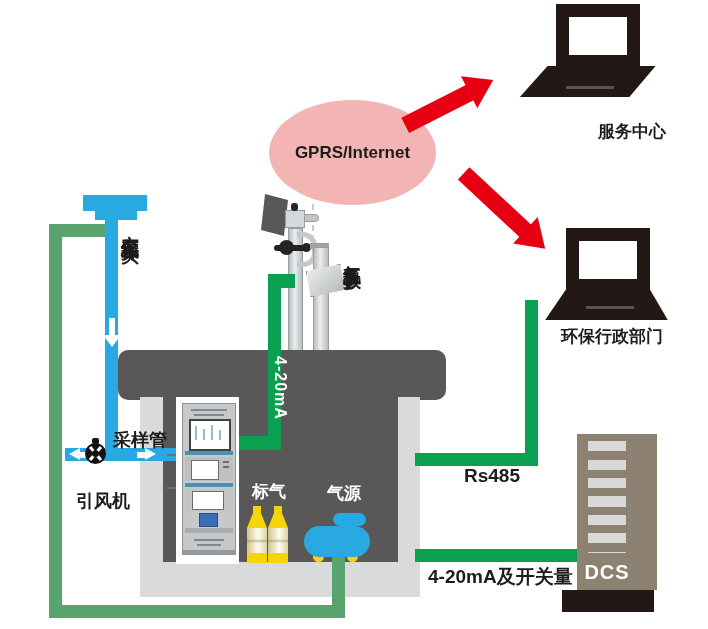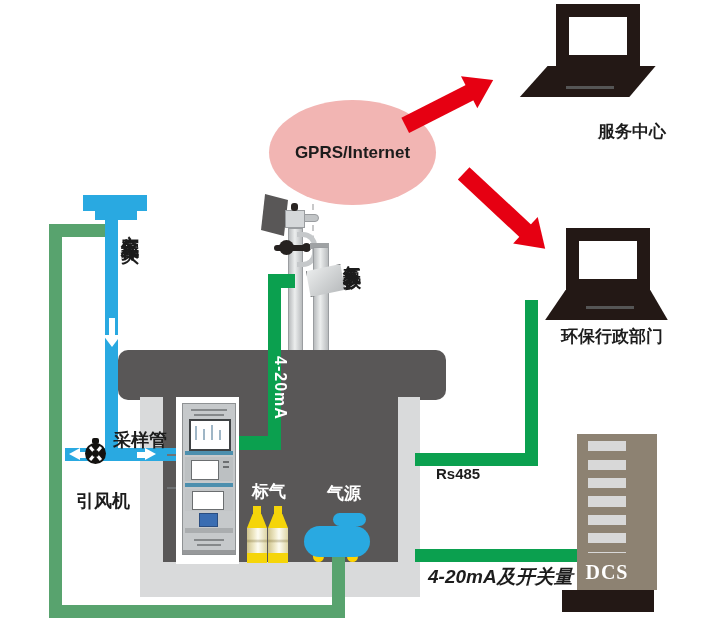--- a/index.html
+++ b/index.html
@@ -168,27 +168,27 @@
   </div>
   <div class="wlbl abs" style="left:252px;top:480px;font-size:17px;">标气</div>
 
   <div class="abs" style="left:313px;top:551px;width:11px;height:11px;background:#ffd400;border-radius:50%;"></div>
   <div class="abs" style="left:347px;top:551px;width:11px;height:11px;background:#ffd400;border-radius:50%;"></div>
   <div class="abs" style="left:333px;top:513px;width:33px;height:13px;background:var(--pipe_blue);border-radius:7px;"></div>
   <div class="abs" style="left:342px;top:523px;width:14px;height:8px;background:var(--pipe_blue);"></div>
   <div class="abs" style="left:304px;top:526px;width:66px;height:31px;background:var(--pipe_blue);border-radius:16px;"></div>
   <div class="wlbl abs" style="left:327px;top:482px;font-size:17px;">气源</div>
 
-  <div class="abs" style="left:577px;top:434px;width:80px;height:156px;background:var(--dcs_tower);font-family:Liberation Serif, serif;">
+  <div class="abs" style="left:577px;top:434px;width:80px;height:156px;background:var(--dcs_tower);">
     <div class="abs" style="left:11px;top:7px;width:38px;height:112px;
                 background:repeating-linear-gradient(180deg,#d8d8d8 0 10px,rgba(0,0,0,0) 10px 18.5px);"></div>
     <div class="wlbl abs" style="left:0;top:127px;width:60px;text-align:center;font-size:20px;letter-spacing:1px;">DCS</div>
   </div>
   <div class="abs" style="left:562px;top:590px;width:92px;height:22px;background:var(--laptop_black);"></div>
 
   <div class="lbl vtext abs" style="left:118px;top:221px;font-size:18px;">空气采样探头</div>
   <div class="lbl abs" style="left:113px;top:428px;font-size:18px;">采样管</div>
   <div class="lbl abs" style="left:76px;top:461px;font-size:18px;margin-top:28px;">引风机</div>
   <div class="lbl vtext abs" style="left:340px;top:250px;font-size:18px;">气象五参数</div>
-  <div class="lbl abs" style="left:436px;top:465px;font-size:15px;">Rs485</div>
-  <div class="lbl abs" style="left:428px;top:564px;font-size:19px;font-style:italic;">4-20mA及开关量</div>
+  <div class="lbl abs" style="left:464px;top:465px;font-size:19px;">Rs485</div>
+  <div class="lbl abs" style="left:428px;top:564px;font-size:19px;">4-20mA及开关量</div>
 
 </div>
 
 </body></html>

